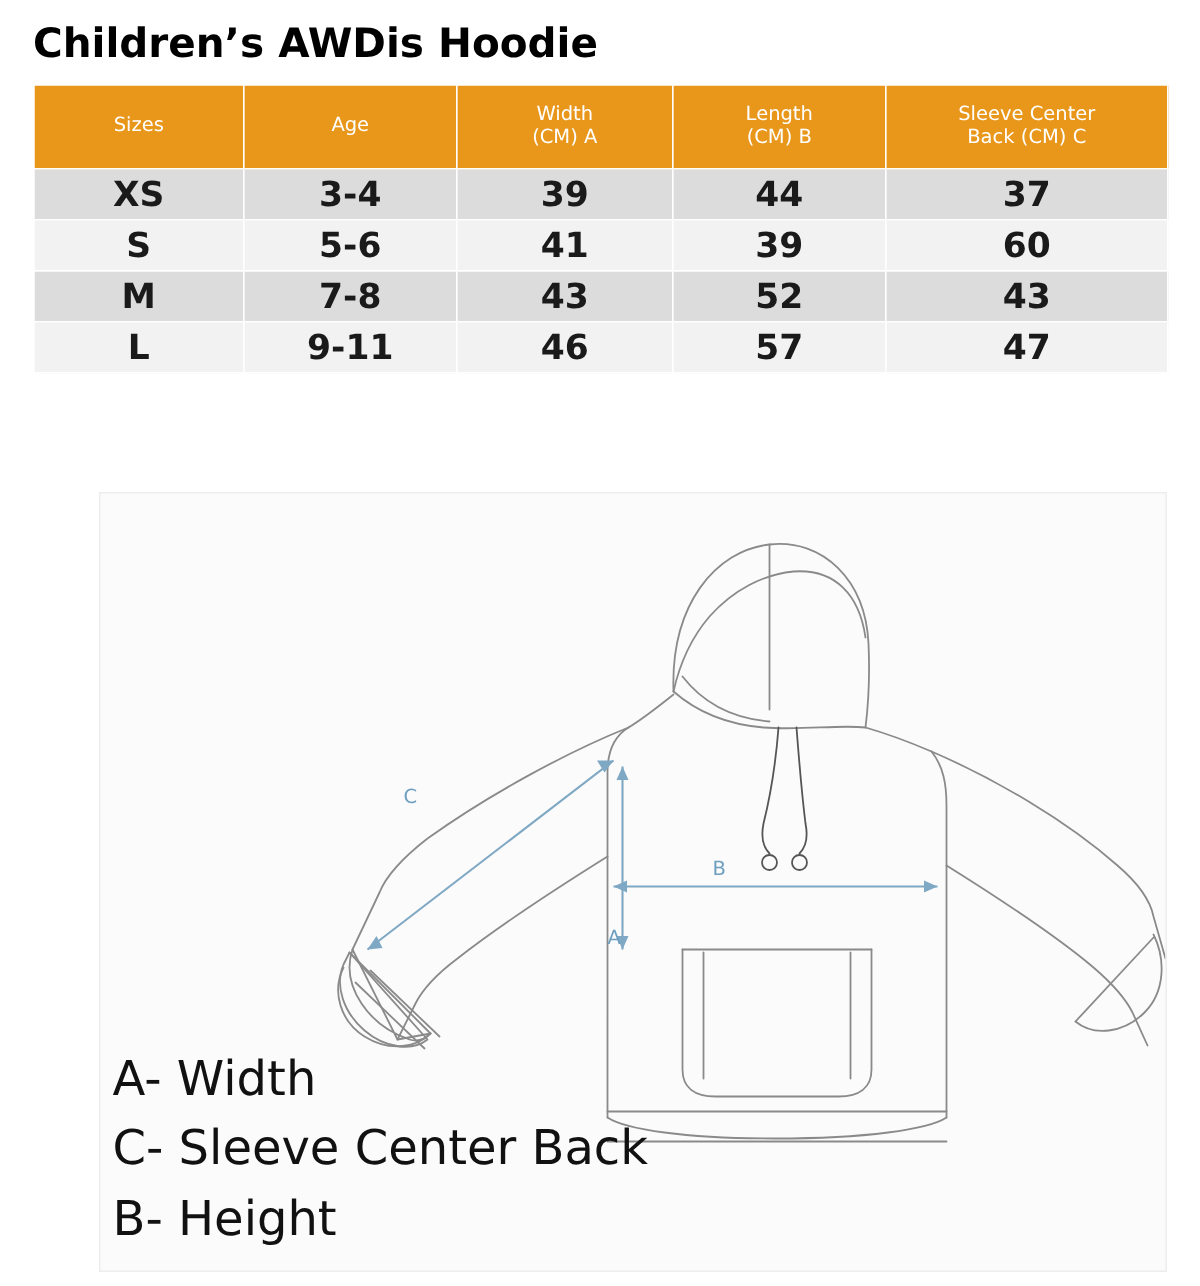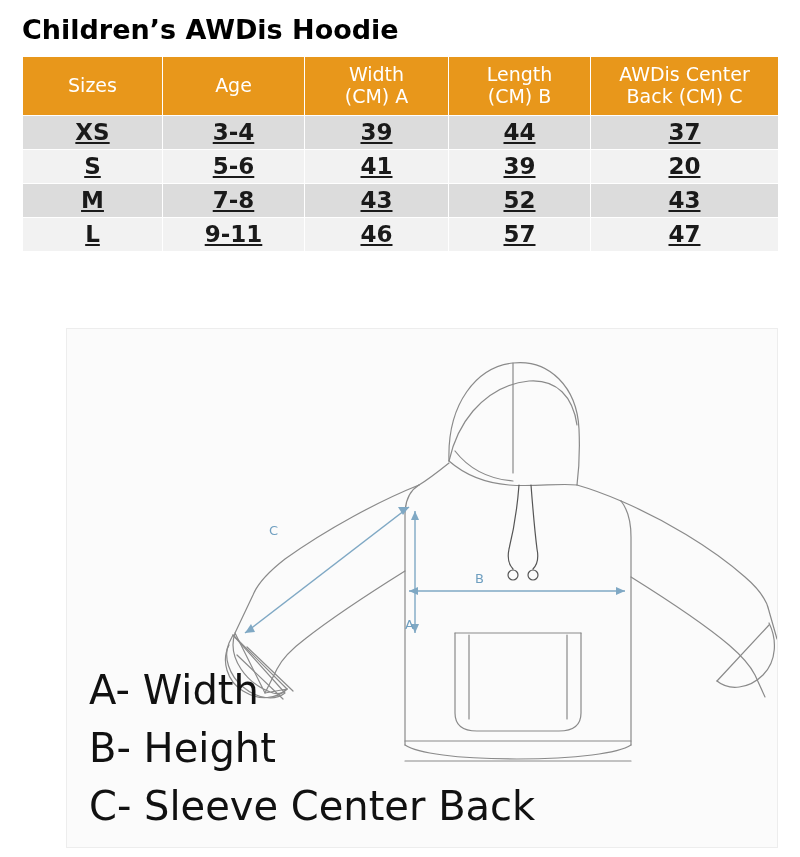--- a/index.html
+++ b/index.html
@@ -34,40 +34,39 @@
     left: 22px;
     top: 56px;
     width: 756px;
     border-collapse: collapse;
     table-layout: fixed;
   }
   .size-table th {
     background: #E8971B;
     color: #ffffff;
     font-weight: normal;
-    font-size: 19px;
+    font-size: 13px;
     line-height: 1.15;
     padding: 7px 4px;
     text-align: center;
     vertical-align: middle;
     border: 1px solid #ffffff;
     height: 56px;
     box-sizing: border-box;
   }
   .size-table td {
     font-size: 23px;
     font-weight: bold;
     text-align: center;
     vertical-align: middle;
     padding: 3px 4px;
     border: 1px solid #ffffff;
     height: 34px;
     box-sizing: border-box;
     color: #1a1a1a;
-    text-decoration: underline;
   }
   .size-table tbody tr.odd td {
     background: #DCDCDC;
   }
   .size-table tbody tr.even td {
     background: #F2F2F2;
   }
   .col-0 { width: 140px; }
   .col-1 { width: 142px; }
   .col-2 { width: 144px; margin-top: 16px; }
@@ -80,23 +79,23 @@
     top: 328px;
     width: 712px;
     height: 520px;
     background: #FBFBFB;
     border: 1px solid #EDEDED;
     box-sizing: border-box;
     overflow: hidden;
   }
   .legend {
     position: absolute;
-    left: 22px;
+    left: 8px;
     bottom: 12px;
-    font-size: 40px;
+    font-size: 32px;
     line-height: 1.45;
     color: #111;
     font-family: "DejaVu Sans", "Liberation Sans", sans-serif;
   }
   .legend div { white-space: nowrap; }
   .hoodie-svg {
     position: absolute;
     left: 50px;
     top: 4px;
   }
@@ -124,39 +123,39 @@
         </th>
         <th class="col-2">
           <span>Width</span><br>
           <span>(CM) A</span>
         </th>
         <th class="col-3">
           <span>Length</span><br>
           <span>(CM) B</span>
         </th>
         <th class="col-4">
-          <span>AWDis Center</span><br>
+          <span>Sleeve Center</span><br>
           <span>Back (CM) C</span>
         </th>
       </tr>
     </thead>
     <tbody>
       <tr class="odd">
         <td>XS</td>
         <td>3-4</td>
         <td>39</td>
         <td>44</td>
         <td>37</td>
       </tr>
       <tr class="even">
         <td>S</td>
         <td>5-6</td>
         <td>41</td>
         <td>39</td>
-        <td>20</td>
+        <td>60</td>
       </tr>
       <tr class="odd">
         <td>M</td>
         <td>7-8</td>
         <td>43</td>
         <td>52</td>
         <td>43</td>
       </tr>
       <tr class="even">
         <td>L</td>
@@ -229,18 +228,18 @@
         <path d="M298 178 l-4 9 l8 0" fill="#7FA8C4" stroke="none"></path>
         <path d="M298 300 l-4 -9 l8 0" fill="#7FA8C4" stroke="none"></path>
       </g>
       <text class="measure-label" x="152" y="202">C</text>
       <text class="measure-label" x="358" y="250">B</text>
       <text class="measure-label" x="288" y="296">A</text>
     </svg>
 
     <div class="legend">
       <div>A- Width</div>
+      <div>C- Sleeve Center Back</div>
       <div>B- Height</div>
-      <div>C- Sleeve Center Back</div>
     </div>
   </div>
 
 </div>
 
 </body></html>

